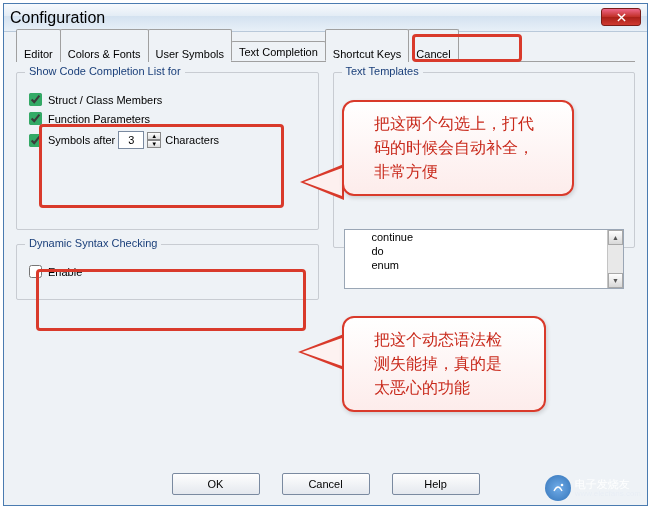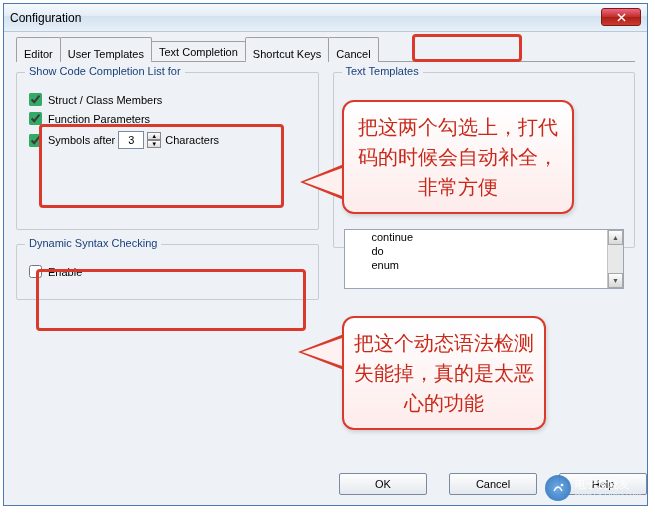--- a/index.html
+++ b/index.html
@@ -1,51 +1,51 @@
 <!DOCTYPE html>
 <html><head>
 <meta charset="utf-8">
 <style>
   * { box-sizing: border-box; font-family: Tahoma, "Microsoft YaHei", sans-serif; font-size: 11px; }
   body { margin: 0; background: #fff; width: 655px; height: 515px; position: relative; }
   .window { width: 645px; height: 503px; margin: 3px; border: 1px solid #4a7bb0; background: #eef2f6; position: relative; }
   .titlebar { height: 28px; background: linear-gradient(#f7fafd,#e3ecf5 45%,#d4e2f0 46%,#e8f0f8); border-bottom: 1px solid #b9c9da; display: flex; align-items: center; padding: 0 6px; position: relative; }
-  .titlebar .title { font-size: 12px; color: #000; }
+  .titlebar .title { font-size: 16px; color: #000; }
   .close-btn { position: absolute; right: 6px; top: 4px; width: 40px; height: 18px; background: linear-gradient(#e68,#c13027 49%,#a81f18 50%,#cf3a31); border: 1px solid #7a1d18; border-radius: 3px; color: #fff; display: flex; align-items: center; justify-content: center; }
   .close-btn svg { width: 9px; height: 9px; }
   .client { padding: 8px 12px 10px 12px; position: relative; height: calc(100% - 28px); }
   .tabs { display: flex; align-items: flex-end; border-bottom: 1px solid #a0a0a0; height: 22px; }
-  .tab { padding: 10px 7px 2px 7px; border: 1px solid #a0a0a0; border-bottom: none; margin-right: -1px; background: #eef2f6; position: relative; top: 1px; border-radius: 2px 2px 0 0; }
+  .tab { padding: 18px 7px 2px 7px; border: 1px solid #a0a0a0; border-bottom: none; margin-right: -1px; background: #eef2f6; position: relative; top: 1px; border-radius: 2px 2px 0 0; }
   .tab.active { background: #eef2f6; top: 0; padding-top: 4px; z-index: 2; border-bottom: 1px solid #eef2f6; }
   .tab-highlight { position: absolute; border: 3px solid #d93a2b; border-radius: 4px; pointer-events: none; }
   .hl1 { left: 408px; top: 30px; width: 110px; height: 28px; }
   .hl2 { left: 35px; top: 120px; width: 245px; height: 84px; }
   .hl3 { left: 32px; top: 265px; width: 270px; height: 62px; }
   .panel { display: flex; gap: 14px; margin-top: 10px; }
   .col { flex: 1; position: relative; }
   .group { border: 1px solid #c8ccd2; border-radius: 2px; padding: 14px 10px 12px 10px; margin-bottom: 14px; position: relative; background: #eef2f6; }
   .group .legend { position: absolute; top: -8px; left: 8px; background: #eef2f6; padding: 0 4px; color: #1a3f7a; }
   .row { display: flex; align-items: center; margin: 6px 0; }
   .row input[type=checkbox] { width: 13px; height: 13px; margin: 0 6px 0 2px; accent-color: #3a6; }
   .spin { width: 26px; height: 18px; border: 1px solid #7a8aa0; background: #fff; text-align: center; margin: 0 3px; display:inline-block; line-height:16px;}
   .spinbtns { display: inline-flex; flex-direction: column; margin-right: 4px;}
   .spinbtns div { width: 14px; height: 8px; border:1px solid #888; background:linear-gradient(#fefefe,#dcdcdc); font-size:6px; line-height:6px; text-align:center;}
   .listbox { border: 1px solid #9aa6b5; background: #fff; height: 60px; margin-top: 142px; position: relative; overflow: hidden; }
   .listbox .item { padding: 0 4px; line-height: 14px; margin-left: 23px; }
   .listbox .scrollbar { position:absolute; right:0; top:0; bottom:0; width:16px; background:#e8e8e8; border-left:1px solid #c4c4c4; display:flex; flex-direction:column; justify-content:space-between;}
   .listbox .scrollbar div { height:15px; background:linear-gradient(#fefefe,#d8d8d8); border:1px solid #a8a8a8; display:flex;align-items:center;justify-content:center;font-size:7px;color:#555;}
-  .callout { position: absolute; background: linear-gradient(#fff,#fdeceb); border: 2px solid #d93a2b; border-radius: 12px; padding: 10px 8px; font-size: 20px; color: #c8281a; line-height: 1.5; text-align: center; box-shadow: 1px 2px 4px rgba(0,0,0,.15);}
+  .callout { position: absolute; background: linear-gradient(#fff,#fdeceb); border: 2px solid #d93a2b; border-radius: 12px; padding: 10px 30px; font-size: 16px; color: #c8281a; line-height: 1.5; box-shadow: 1px 2px 4px rgba(0,0,0,.15);}
   .callout1 { left: 338px; top: 96px; width: 232px; }
   .callout2 { left: 338px; top: 312px; width: 204px; }
   .tail { position:absolute; width:0; height:0; }
   .tail1 { left: 296px; top: 160px; border-top: 18px solid transparent; border-bottom: 18px solid transparent; border-right: 44px solid #d93a2b; }
   .tail1::after{content:"";position:absolute;left:4px;top:-14px;border-top:14px solid transparent;border-bottom:14px solid transparent;border-right:38px solid #fdf0ef;}
   .tail2 { left: 294px; top: 330px; border-top: 18px solid transparent; border-bottom: 18px solid transparent; border-right: 46px solid #d93a2b; }
   .tail2::after{content:"";position:absolute;left:4px;top:-14px;border-top:14px solid transparent;border-bottom:14px solid transparent;border-right:40px solid #fdf2f1;}
-  .buttons { position:absolute; bottom: 10px; left:0; right:0; display:flex; justify-content:flex-end; gap: 22px;}
+  .buttons { position:absolute; bottom: 10px; left:0; right:0; display:flex; justify-content:center; gap: 22px;}
   .buttons button { width: 88px; height: 22px; border:1px solid #7a8aa0; background:linear-gradient(#fefefe,#e4e8ee); border-radius:2px;}
   .watermark { position:absolute; right:6px; bottom:4px; color:#fff; font-size:10px; opacity:.95; display:flex; align-items:center; gap:4px;}
   .watermark .badge{width:26px;height:26px;border-radius:50%;background:radial-gradient(#6aa9e8,#2a6db5);display:flex;align-items:center;justify-content:center;}
   .watermark .txt{display:flex;flex-direction:column;line-height:1;}
   .watermark .txt span:first-child{font-size:11px;}
   .watermark .txt span:last-child{font-size:8px;color:#e8eef5;}
 </style>
 </head>
 <body>
 
@@ -55,21 +55,22 @@
     <div class="close-btn">
       <svg viewBox="0 0 10 10">
           <path d="M1 1 L9 9 M9 1 L1 9" stroke="#fff" stroke-width="1.6"></path>
         </svg>
     </div>
   </div>
 
   <div class="client">
     <div class="tabs">
       <div class="tab">Editor</div>
-      <div class="tab">User Templates</div>
+      <div class="tab">Colors &amp; Fonts</div>
+      <div class="tab">User Symbols</div>
       <div class="tab active">Text Completion</div>
       <div class="tab">Shortcut Keys</div>
       <div class="tab">Cancel</div>
     </div>
 
     <div class="panel">
       <div class="col">
 
         <div class="group" style="height:158px">
           <span class="legend">Show Code Completion List for</span>

